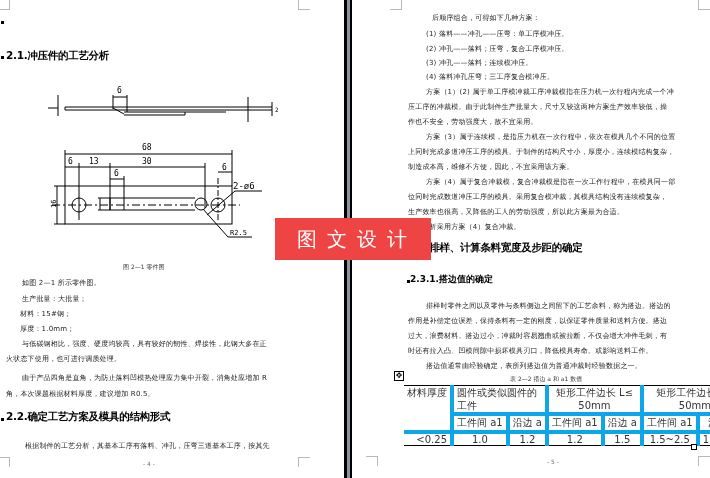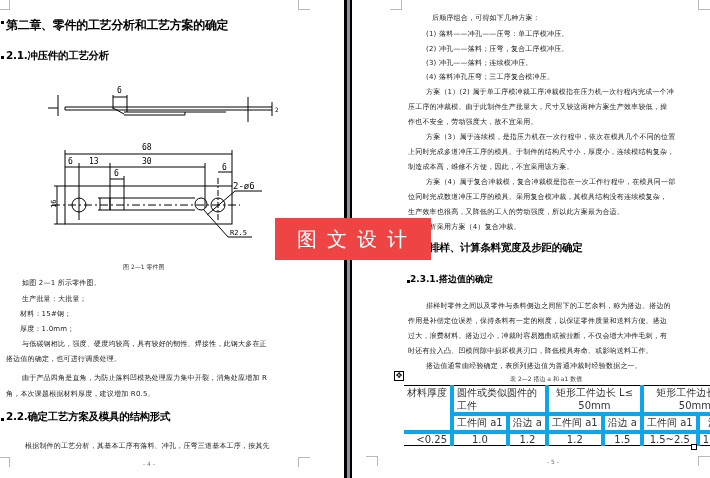--- a/index.html
+++ b/index.html
@@ -54,21 +54,20 @@
     }
   </style>
 </head>
 <body>
 
 <div class="page" id="page-left">
   <div class="crop tl" style="left:-2px; top:0;"></div>
   <div class="crop tr" style="left:298px; top:0;"></div>
 
   <div class="bullet" style="left:1px; top:21px;"></div>
-  <div class="h1" style="left:6px; top:17px;">第二章、零件的工艺分析和工艺方案的确定</div>
 
   <div class="bullet" style="left:1px; top:56px;"></div>
   <div class="h2" style="left:6px; top:49px;">2.1.冲压件的工艺分析</div>
 
   <svg class="drawing" style="left:40px; top:80px;" width="260" height="170" viewBox="0 0 260 170">
     <g stroke="#000" fill="none" stroke-width="1">
 
       <line x1="18" y1="15" x2="18" y2="36"></line>
       <line x1="8" y1="28" x2="18" y2="28"></line>
       <line x1="25" y1="27" x2="232" y2="27"></line>
@@ -139,21 +138,21 @@
     </g>
   </svg>
 
   <div class="caption" style="left:123px; top:263px;">图 2—1  零件图</div>
 
   <div class="para" style="left:22px; top:278px;">如图 2—1 所示零件图。</div>
   <div class="para" style="left:22px; top:294px;">生产批量：大批量；</div>
   <div class="para" style="left:20px; top:309px;">材料：15#钢；</div>
   <div class="para" style="left:20px; top:324px;">厚度：1.0mm；</div>
   <div class="para" style="left:22px; top:339px;">与低碳钢相比，强度、硬度均较高，具有较好的韧性、焊接性，此钢大多在正</div>
-  <div class="para" style="left:6px; top:354px;">搭边值的确定，也可进行调质处理。</div>
+  <div class="para" style="left:6px; top:354px;">火状态下使用，也可进行调质处理。</div>
   <div class="para" style="left:22px; top:373px;">由于产品四角是直角，为防止落料凹模热处理应力集中开裂，消角处应增加 R</div>
   <div class="para" style="left:6px; top:389px;">角，本次课题根据材料厚度，建议增加 R0.5。</div>
 
   <div class="bullet" style="left:1px; top:418px;"></div>
   <div class="h2" style="left:6px; top:410px;">2.2.确定工艺方案及模具的结构形式</div>
 
   <div class="para" style="left:25px; top:441px;text-align:right;">根据制件的工艺分析，其基本工序有落料、冲孔，压弯三道基本工序，按其先</div>
 
   <div class="crop bl" style="left:-2px; top:457px;"></div>
   <div class="crop br" style="left:298px; top:457px;"></div>

